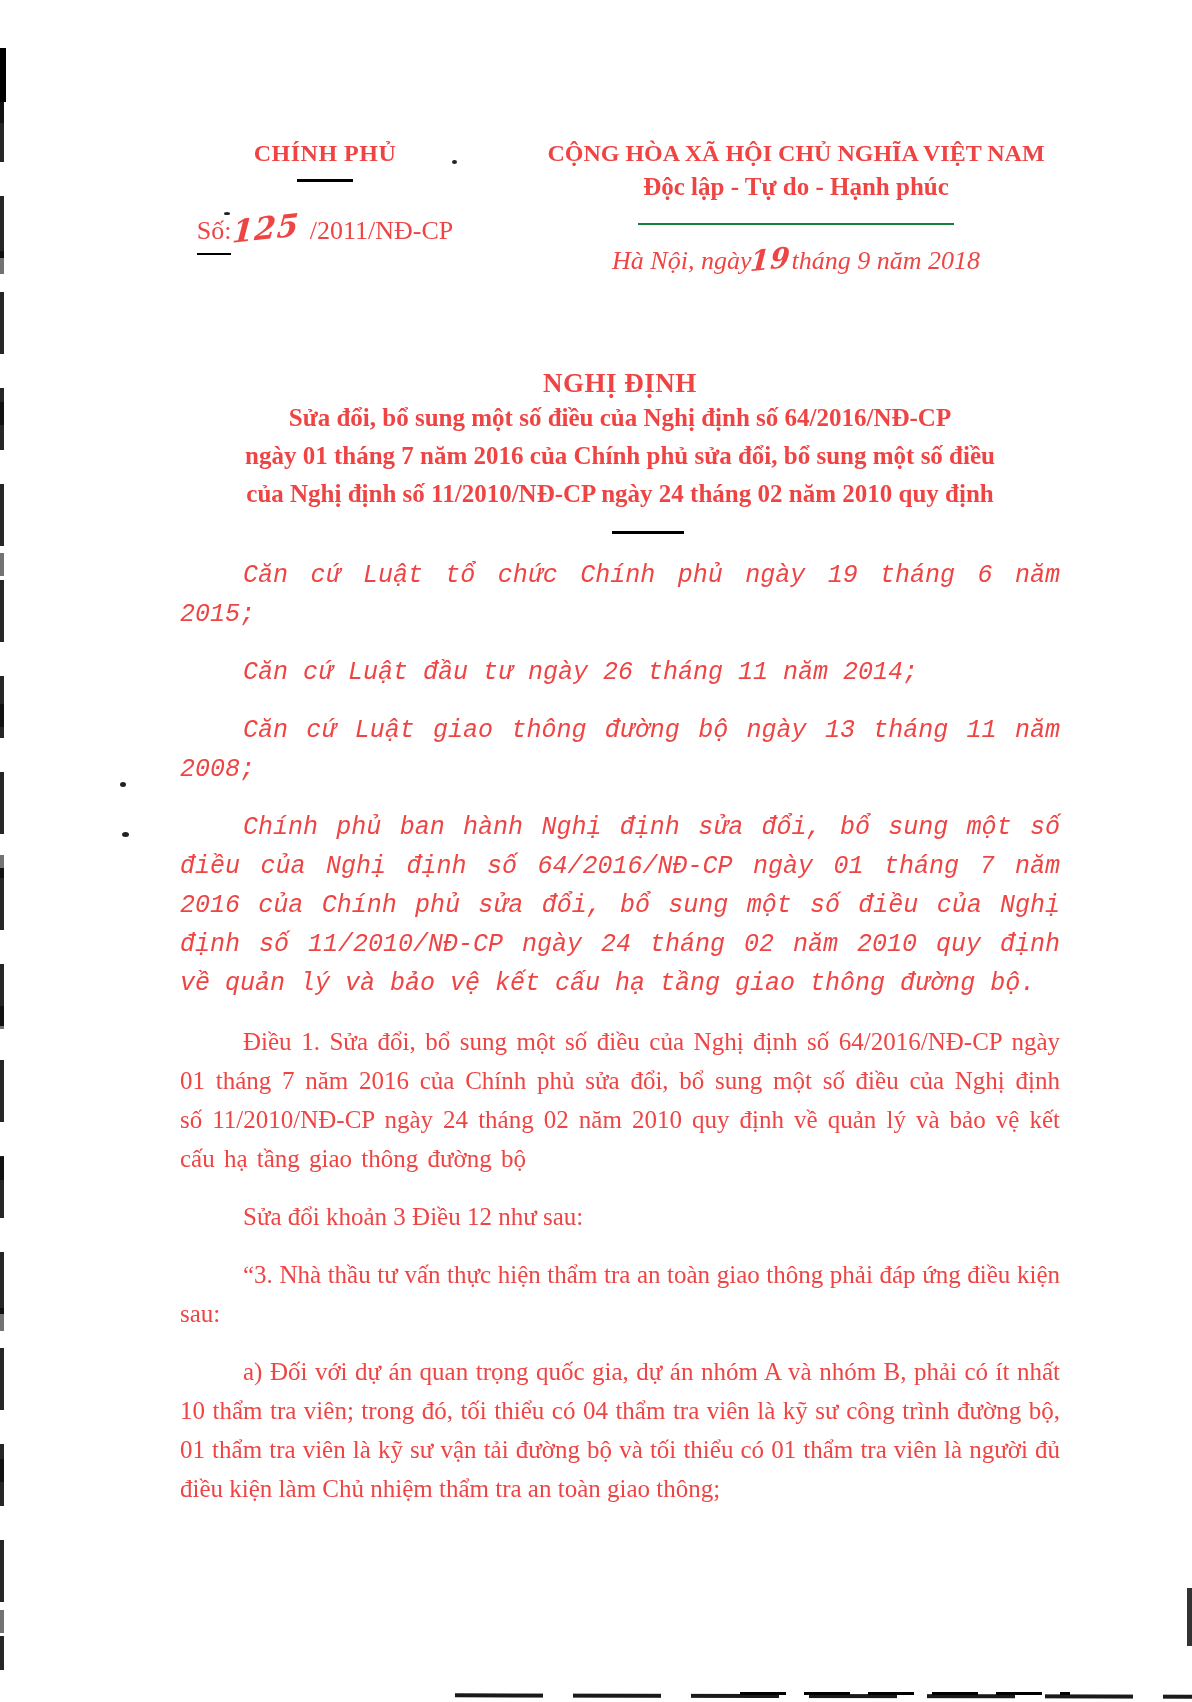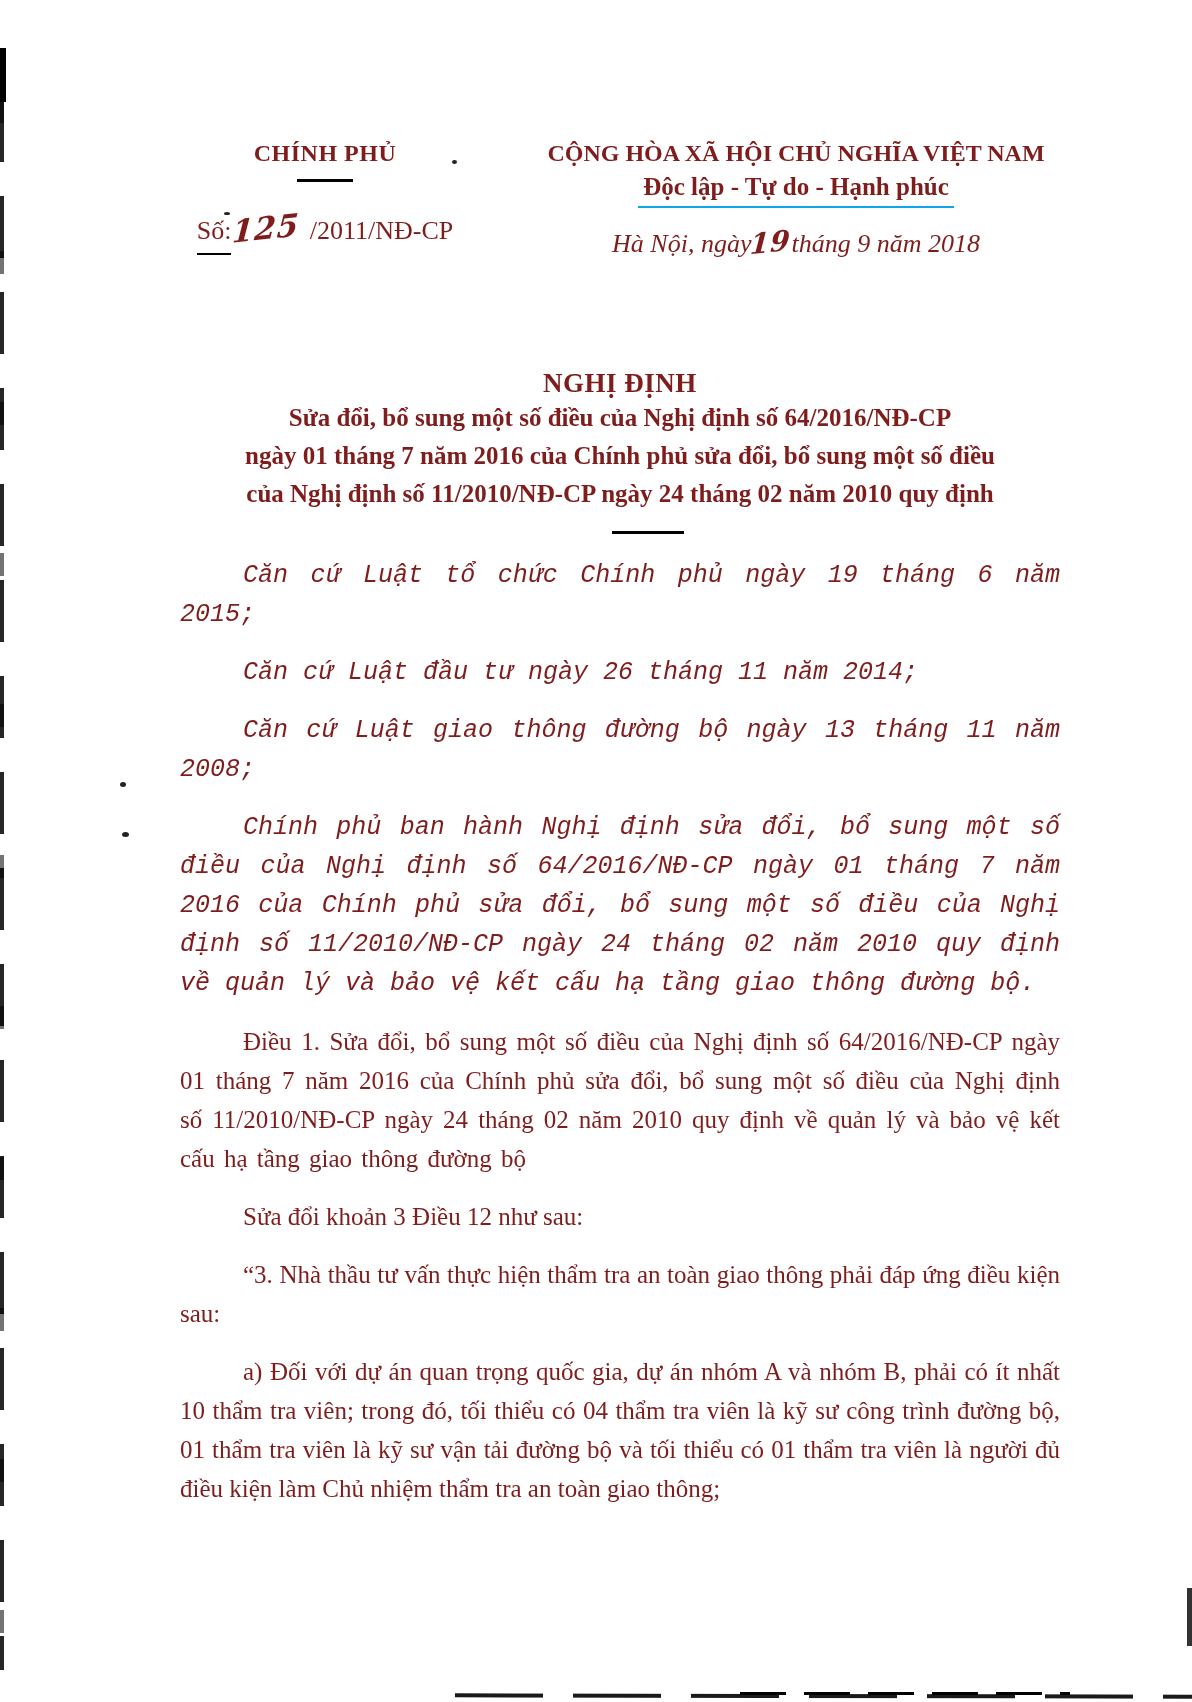--- a/index.html
+++ b/index.html
@@ -3,21 +3,21 @@
 <meta charset="utf-8">
 <style>
   html,body { margin:0; padding:0; }
   body { background:#ffffff; }
   .page {
     position:relative;
     width:1192px; height:1702px;
     background:#ffffff;
     overflow:hidden;
     font-family:"Liberation Serif", serif;
-    color:#7f1d1d;
+    color:#ef4444;
   }
 
   
   .edge-bar-top {
     position:absolute; left:0; top:48px; width:6px; height:54px;
     background:#000;
   }
   .edge-bar {
     position:absolute; left:0; top:100px; width:4px; height:1570px;
     background:
@@ -65,21 +65,21 @@
   .doc-number .prefix { border-bottom:2px solid #000; padding-bottom:8px; }
   .hdr-right {
     position:absolute; left:352px; top:0; width:528px; text-align:center;
   }
   .national-title {
     font-weight:bold; font-size:24px; white-space:nowrap;
   }
   .motto-wrap { margin-top:6px; }
   .motto {
     display:inline-block; font-weight:bold; font-size:25px; white-space:nowrap;
-    border-bottom:2px solid #0ea5e9; padding:0 5px 5px 5px;
+    border-bottom:2px solid #15803d; padding:0 5px 22px 5px;
   }
   .date-line {
     margin-top:18px; font-style:italic; font-size:26px; white-space:nowrap;
   }
 
   .hand {
     display:inline-block; font-style:italic; font-weight:600;
     font-family:"DejaVu Serif", serif;
     transform:rotate(-6deg) skewX(-10deg);
     letter-spacing:1px;

